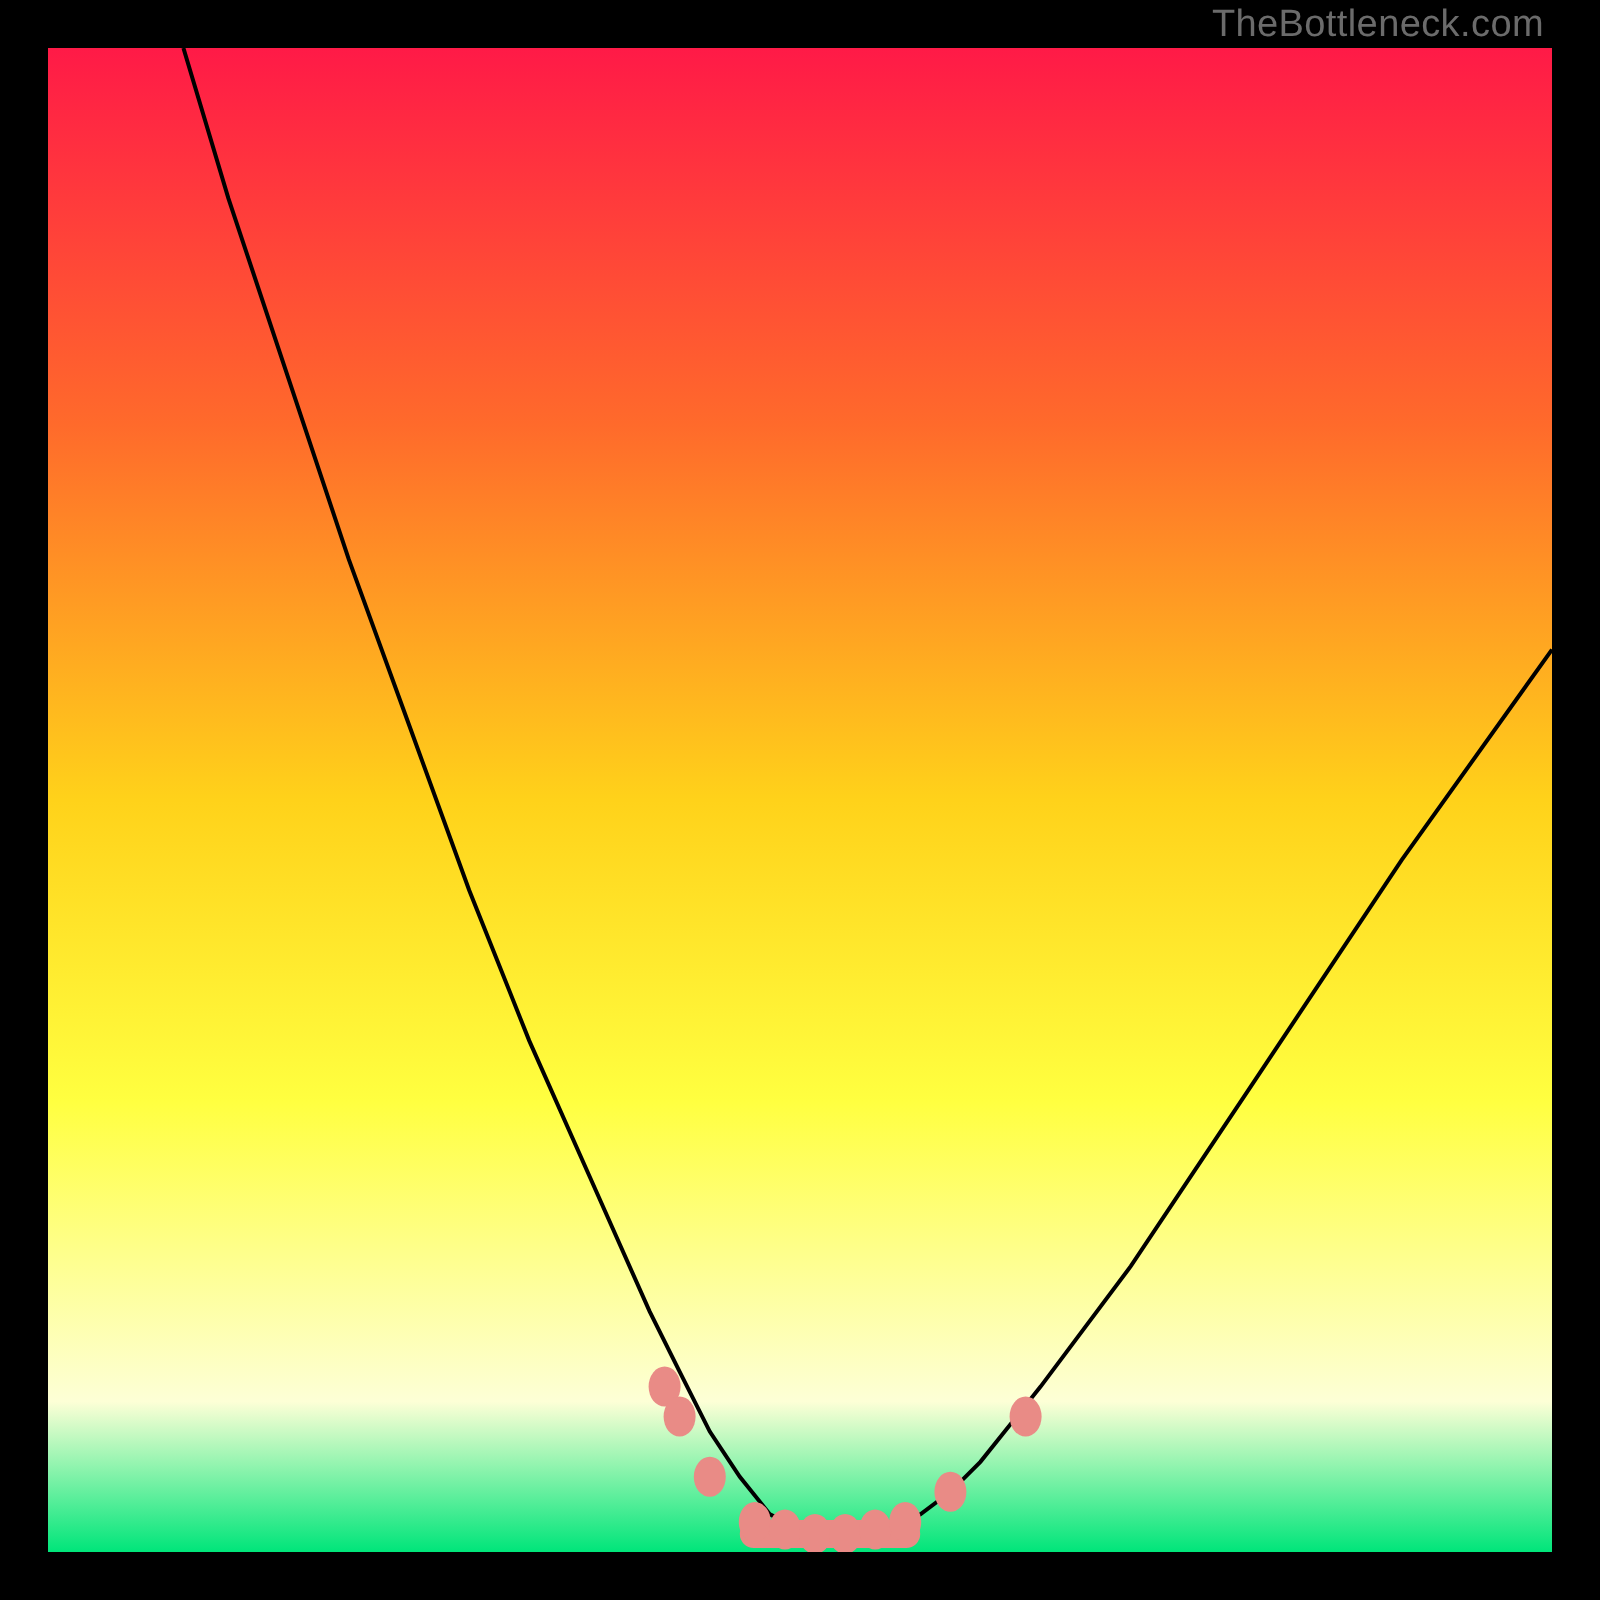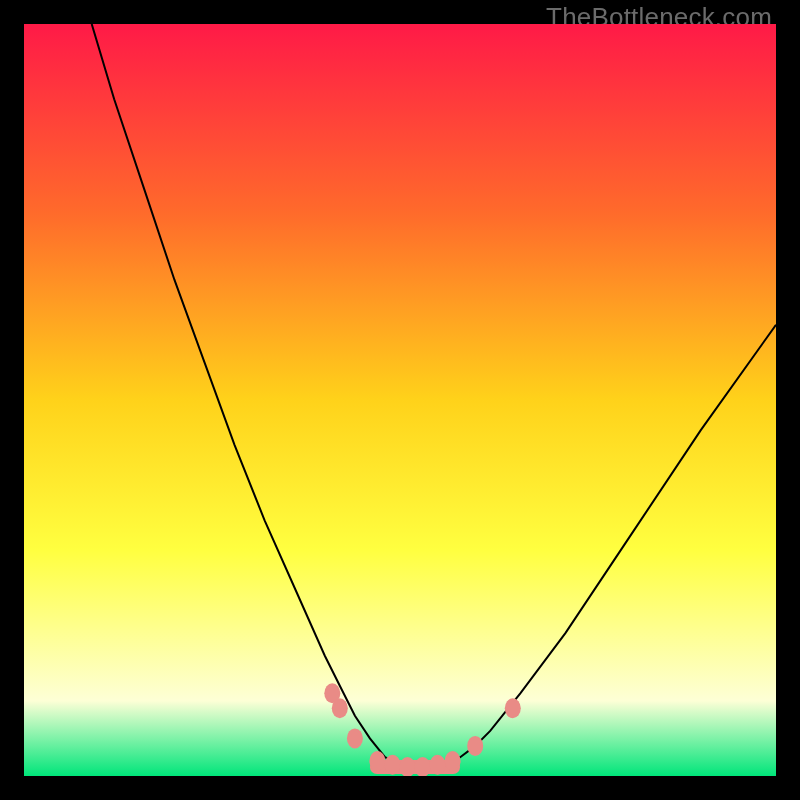--- a/index.html
+++ b/index.html
@@ -29,21 +29,21 @@
     left: 0; top: 0;
     width: 752px;
     height: 752px;
     display: block;
   }
   .watermark {
     position: absolute;
     top: 2px;
     right: 28px;
     color: #6b6b6b;
-    font-size: 26px;
+    font-size: 19px;
     font-weight: 400;
     letter-spacing: 0.2px;
     user-select: none;
   }
 </style>
 </head>
 <body>
 
 <div class="frame">
 

